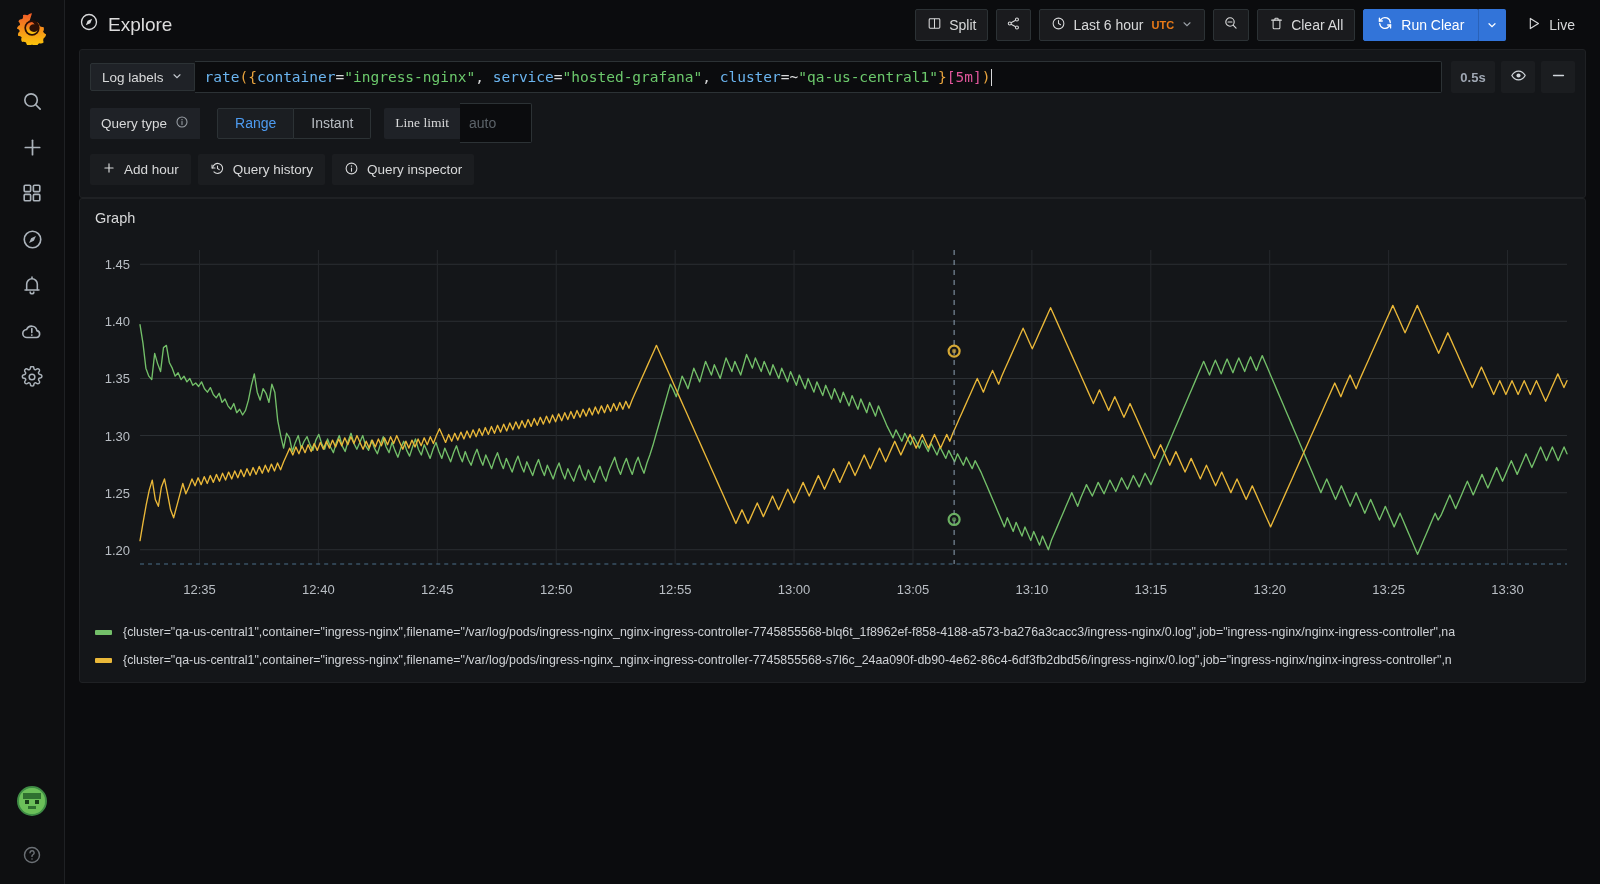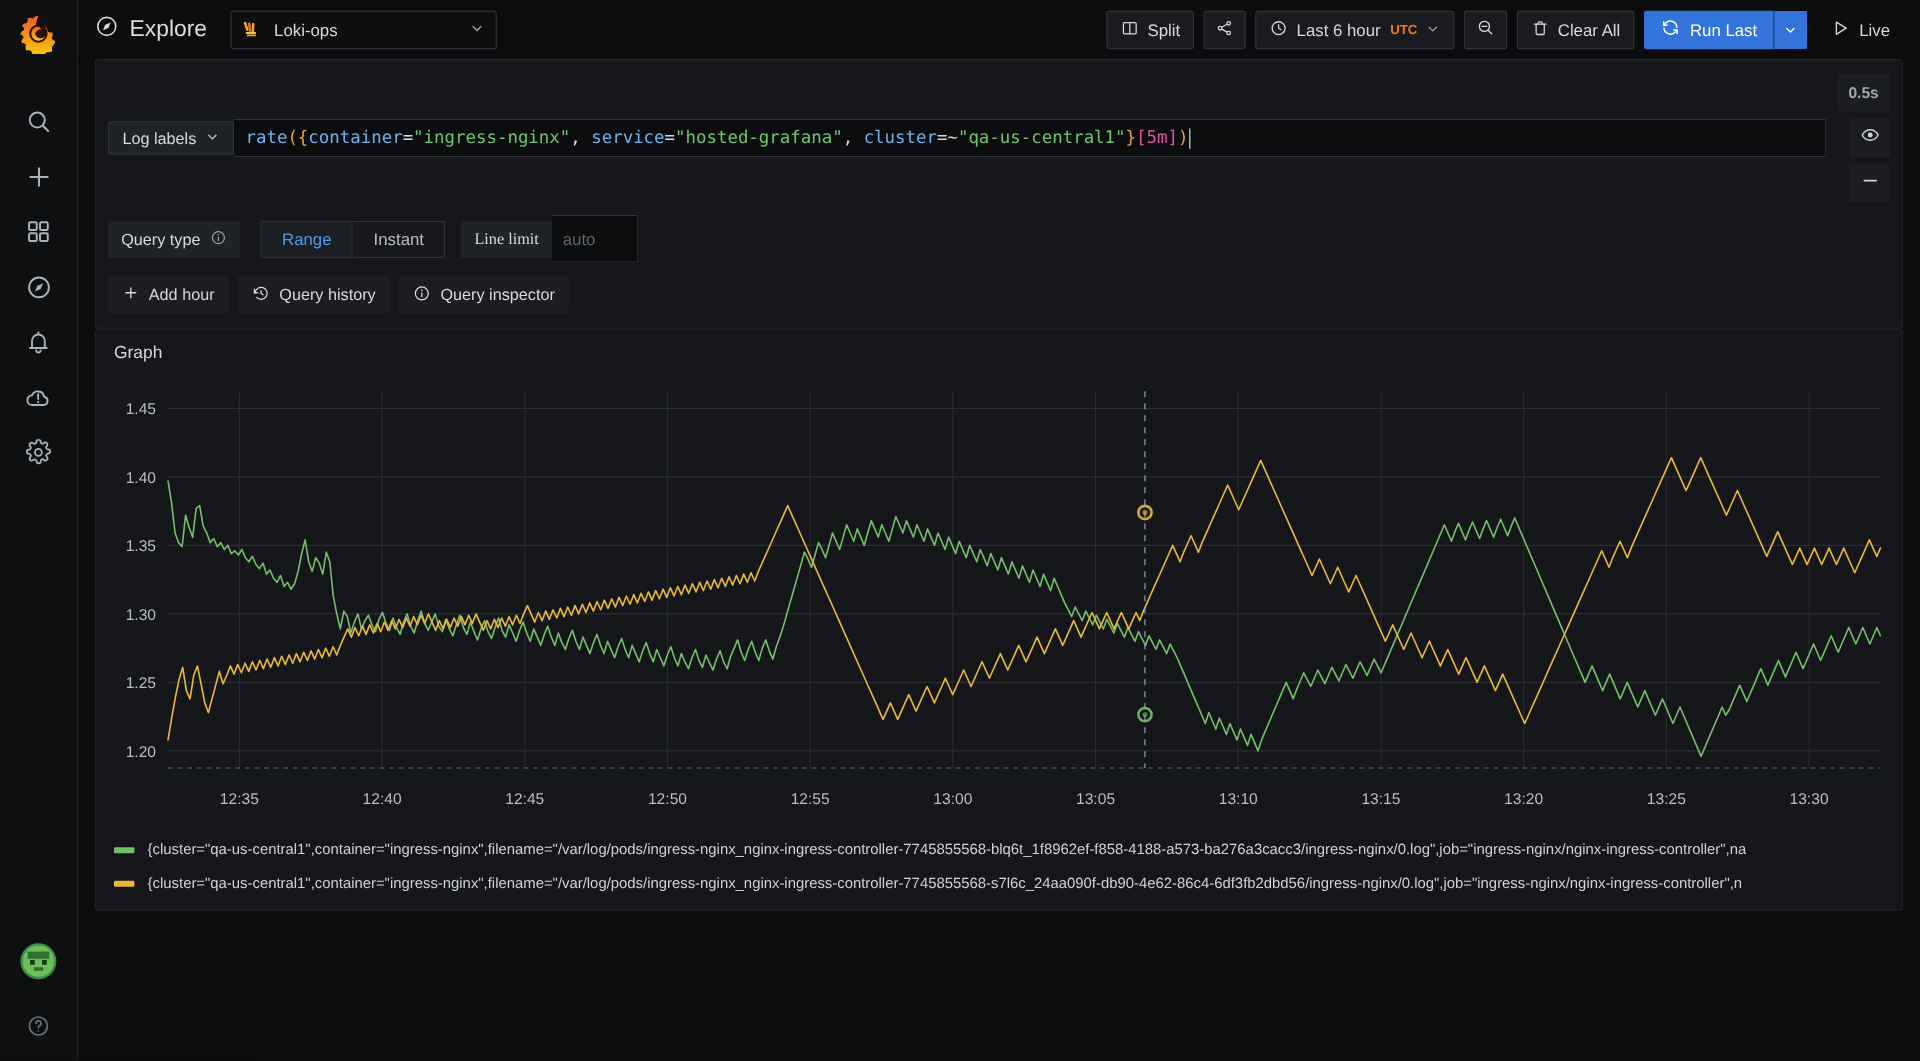--- a/index.html
+++ b/index.html
@@ -107,21 +107,21 @@
   .tok-op { color: #d8d9da; }
   .tok-str { color: #6cc96c; }
   .tok-punct { color: #d8d9da; }
   .tok-brace { color: #e8a33d; }
   .tok-bracket { color: #e0569b; }
   .tok-dur { color: #e0569b; }
   .caret {
     display: inline-block; width: 1px; height: 17px; background: #d8d9da;
     vertical-align: -3px; margin-left: 1px;
   }
-  .qmeta { display: flex; align-items: flex-end; gap: 6px; margin-left: 9px; flex-direction: column; }
+  .qmeta { display: flex; align-items: flex-end; gap: 6px; margin-left: 9px; }
   .qmeta-time {
     height: 32px; min-width: 44px; padding: 0 9px; display: flex; align-items: center;
     justify-content: center; font-size: 13px; font-weight: 600; color: #9fa7b3;
     background: #1b1d20; border-radius: 2px;
   }
   .qmeta-btn {
     height: 32px; width: 34px; display: flex; align-items: center; justify-content: center;
     background: #1b1d20; border-radius: 2px; color: #c7ccd1; cursor: pointer;
   }
 
@@ -270,37 +270,20 @@
       <div class="explore-title">
         <span>
           <svg width="20" height="20" viewBox="0 0 24 24" fill="none" stroke="#d8d9da" stroke-width="1.6">
             <circle cx="12" cy="12" r="9"></circle>
             <path d="M15.8 8.2 10.4 10.4 8.2 15.8 13.6 13.6z" fill="#d8d9da" stroke="none"></path>
           </svg>
         </span>
         <span>Explore</span>
       </div>
 
-      <div class="ds-picker">
-        <span class="loki-logo">
-          <svg width="17" height="17" viewBox="0 0 24 24">
-            <rect x="3" y="3" width="3" height="11" rx="1" fill="#f5a623" transform="rotate(-18 4.5 8.5)"></rect>
-            <rect x="7" y="4" width="3" height="11" rx="1" fill="#e8761d" transform="rotate(-8 8.5 9.5)"></rect>
-            <rect x="11" y="4.5" width="3" height="11" rx="1" fill="#f5a623" transform="rotate(3 12.5 10)"></rect>
-            <rect x="4" y="15" width="12" height="2.4" rx="1" fill="#f5c04a"></rect>
-            <rect x="5" y="18" width="11" height="2.2" rx="1" fill="#e8a33d"></rect>
-          </svg>
-        </span>
-        <span class="ds-name">Loki-ops</span>
-        <span>
-          <svg width="13" height="13" viewBox="0 0 24 24" fill="none" stroke="#9aa0a6" stroke-width="2.1" stroke-linecap="round">
-              <path d="M6 9.5 12 15.5 18 9.5"></path>
-            </svg>
-        </span>
-      </div>
 
       <div class="tb-spacer"></div>
 
       <div class="tb-group">
 
         <div class="tb-btn">
           <span>
             <svg width="15" height="15" viewBox="0 0 24 24" fill="none" stroke="#d8d9da" stroke-width="1.7">
               <rect x="3.5" y="4.5" width="17" height="15" rx="1.5"></rect>
                 <line x1="12" y1="4.5" x2="12" y2="19.5"></line>
@@ -361,21 +344,21 @@
         <div class="tb-run-wrap">
           <div class="tb-run">
             <span>
               <svg width="16" height="16" viewBox="0 0 24 24" fill="none" stroke="#fff" stroke-width="1.9" stroke-linecap="round">
                 <path d="M20 11.5a8 8 0 0 0-13.7-5.2L3.6 9"></path>
                   <path d="M3.6 4.6V9h4.4"></path>
                 <path d="M4 12.5a8 8 0 0 0 13.7 5.2L20.4 15"></path>
                   <path d="M20.4 19.4V15H16"></path>
               </svg>
             </span>
-            <span>Run Last</span>
+            <span>Run Clear</span>
           </div>
           <div class="tb-run-caret">
             <svg width="12" height="12" viewBox="0 0 24 24" fill="none" stroke="#fff" stroke-width="2.4" stroke-linecap="round">
                 <path d="M6 9.5 12 15.5 18 9.5"></path>
               </svg>
           </div>
         </div>
 
         <div class="tb-btn tb-live">
           <span>

